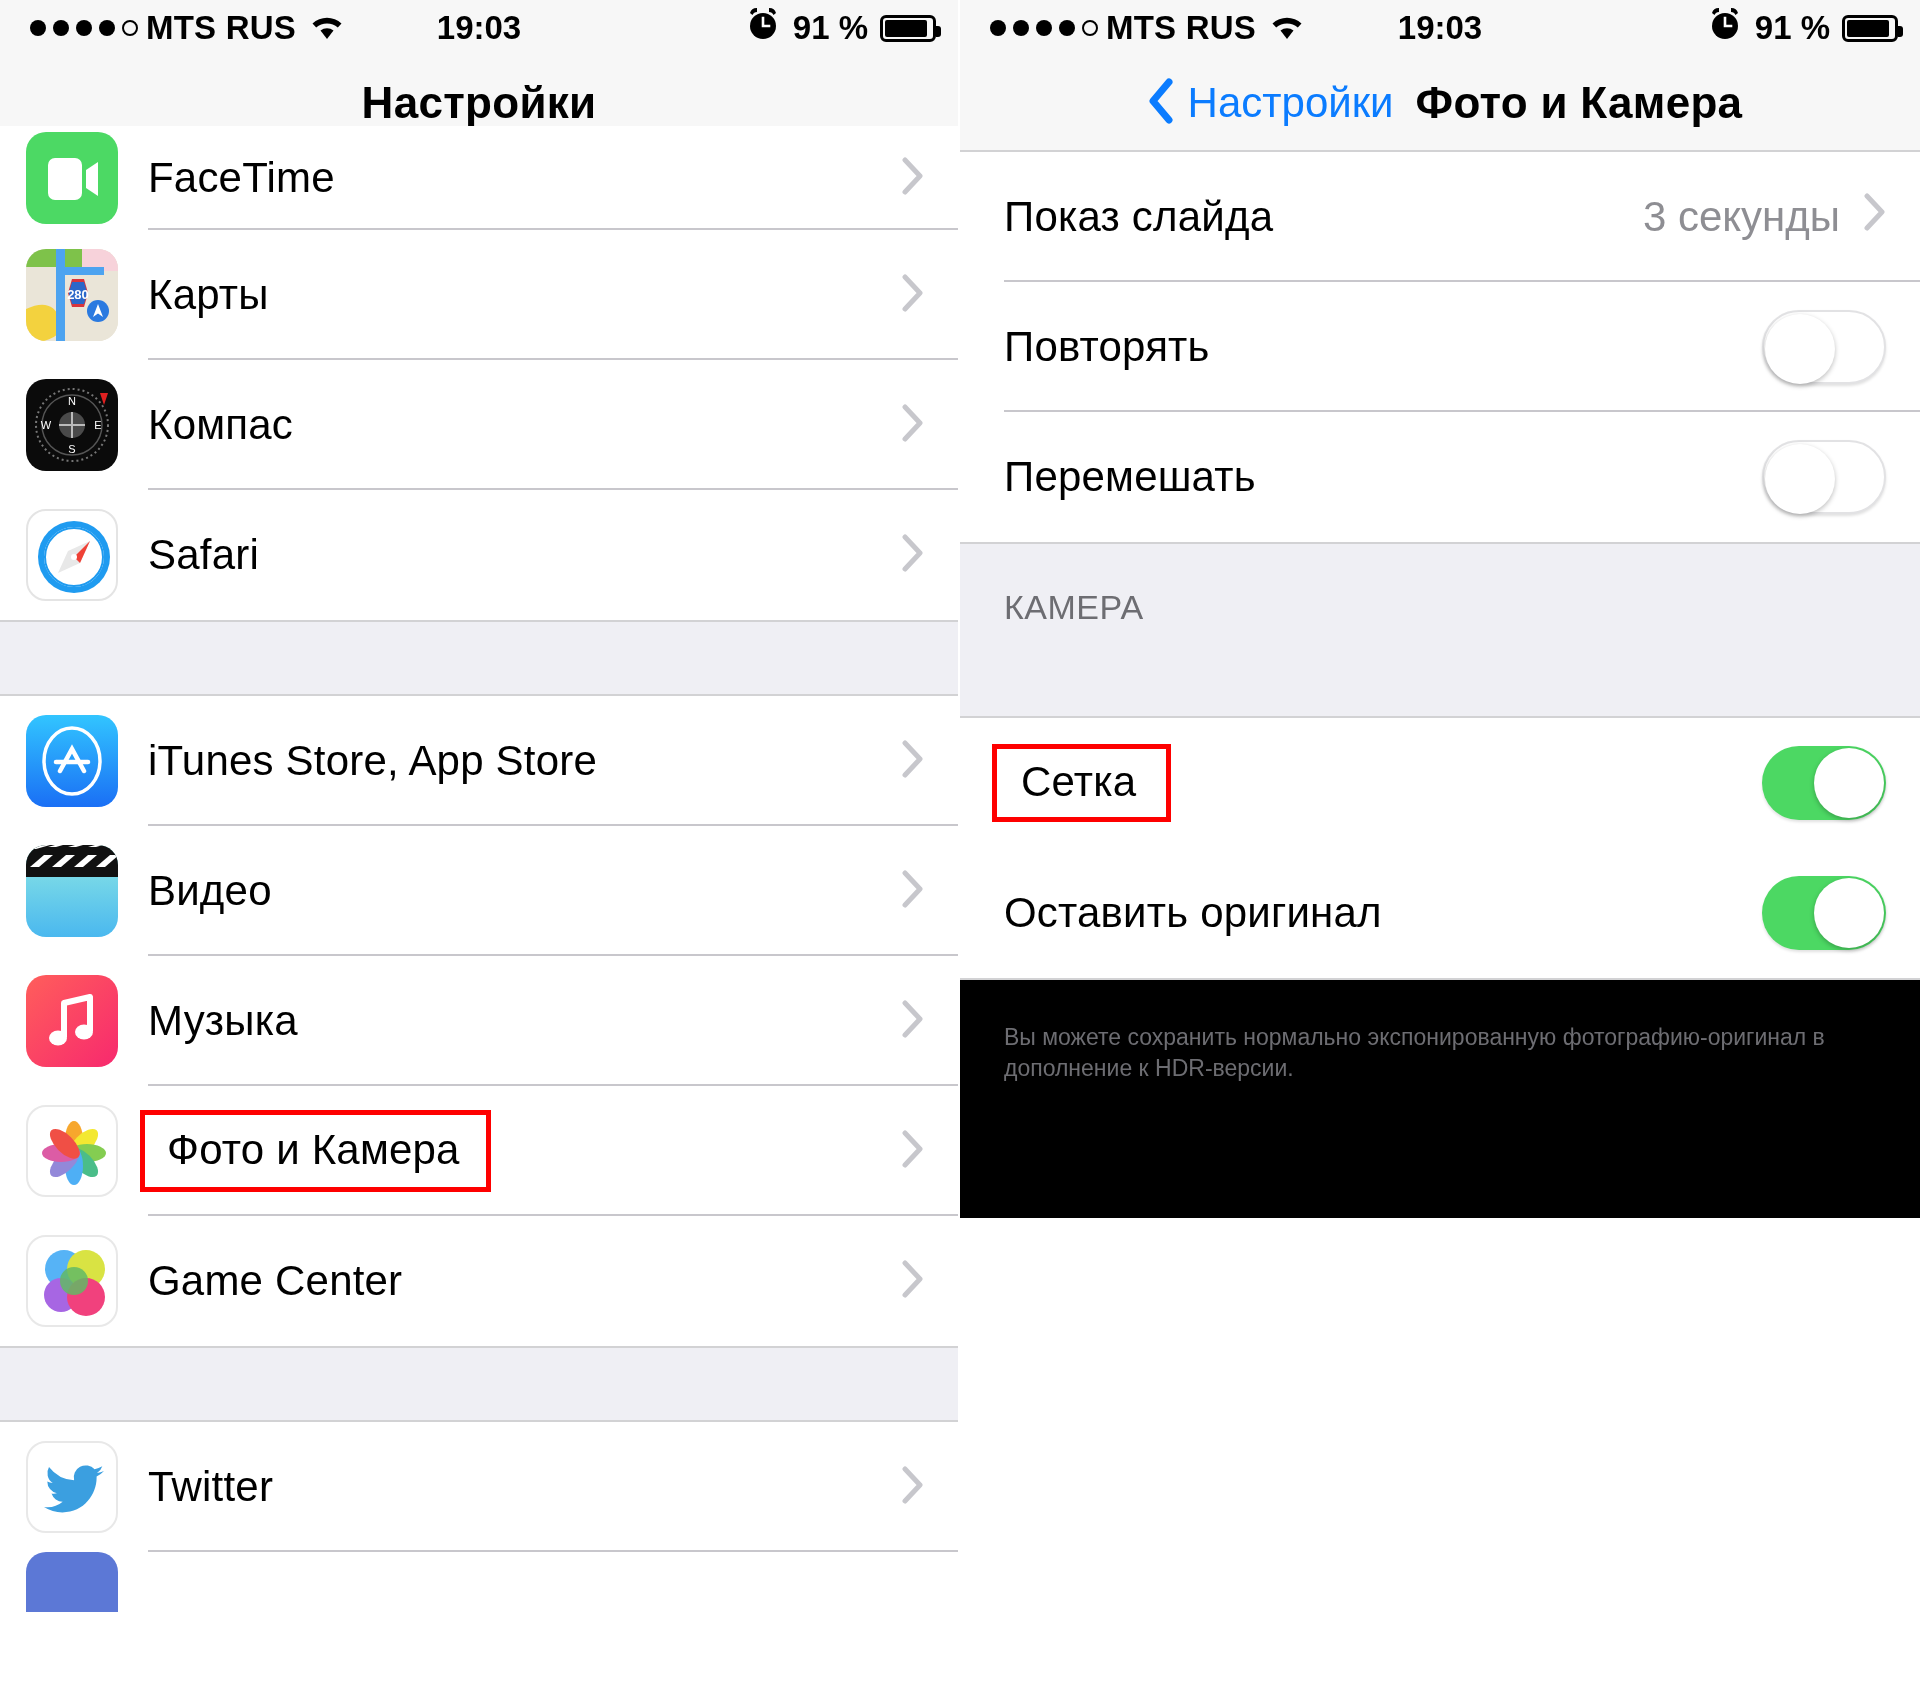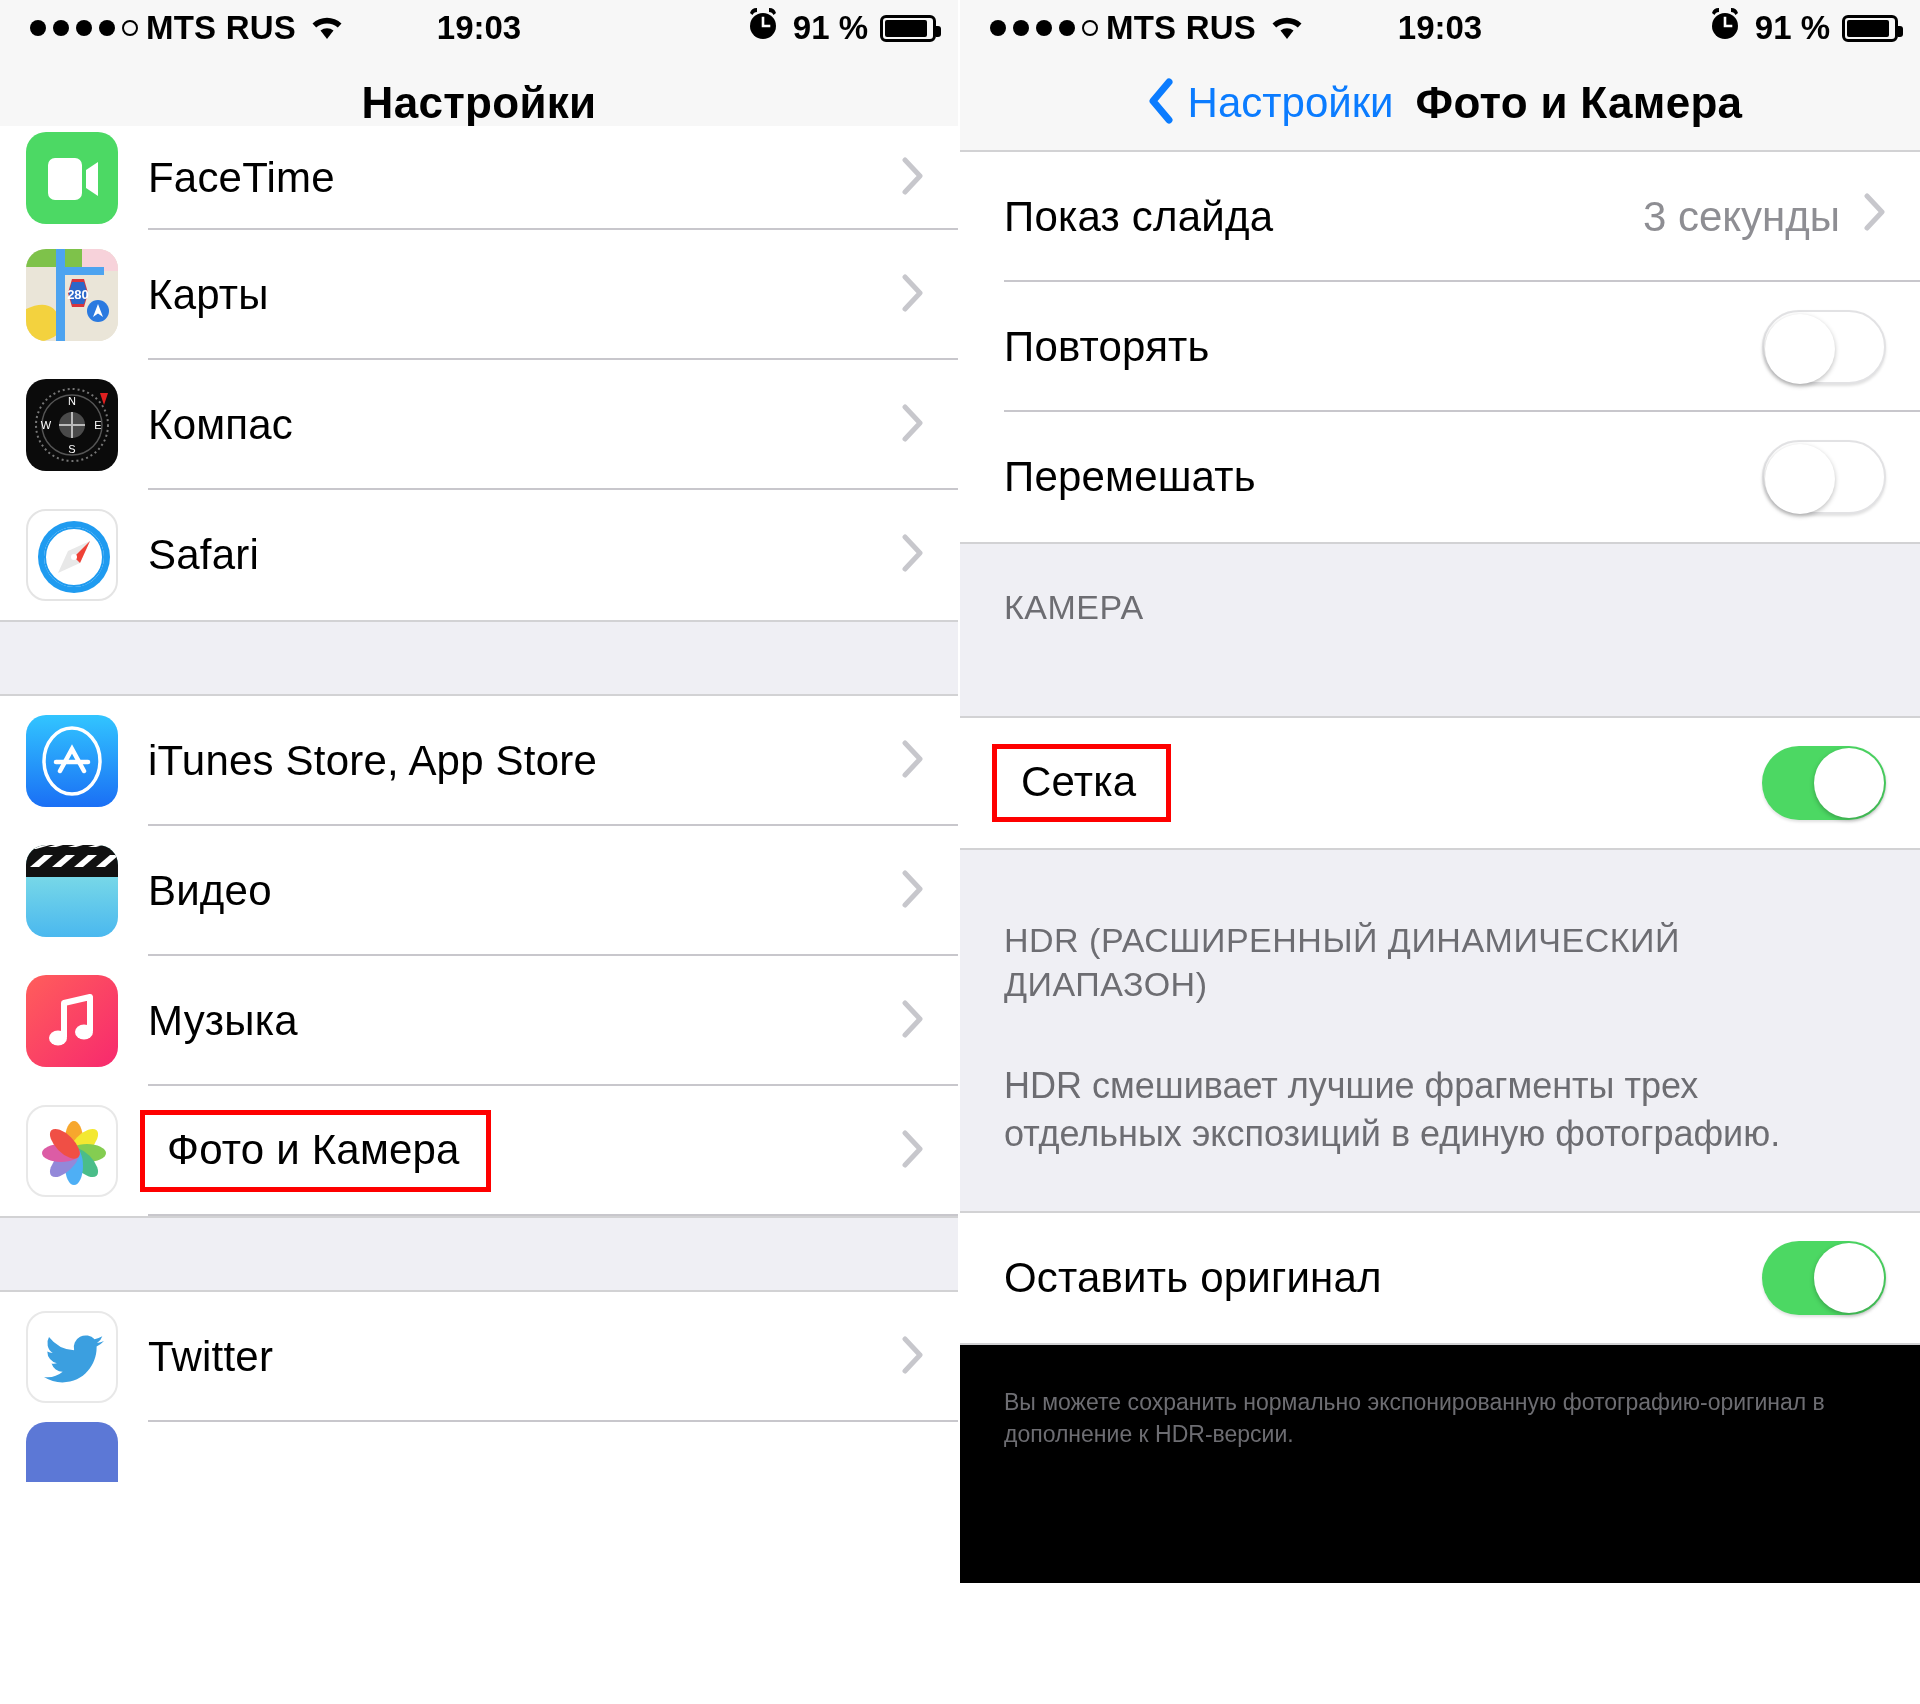--- a/index.html
+++ b/index.html
@@ -365,20 +365,40 @@
         </div>
         <span class="row-label boxed">Фото и Камера</span>
         <span class="chevron">
           <svg width="22" height="38" viewBox="0 0 22 38">
               <polyline points="3,3 18,19 3,35" stroke="#c7c7cc" stroke-width="5" fill="none" stroke-linecap="round" stroke-linejoin="round"></polyline>
             </svg>
         </span>
         <span class="sep"></span>
       </div>
 
+      <div class="row nosep">
+        <div class="app-icon ic-gamecenter">
+          <svg width="92" height="92" viewBox="0 0 92 92">
+            <g opacity="0.88">
+              <circle cx="36" cy="32" r="19" fill="#3fa9f5"></circle>
+              <circle cx="58" cy="32" r="19" fill="#d4e02a"></circle>
+              <circle cx="33" cy="58" r="17" fill="#9b51e0"></circle>
+              <circle cx="58" cy="60" r="19" fill="#f0276c"></circle>
+              <circle cx="46" cy="44" r="14" fill="#4cb050" opacity="0.85"></circle>
+            </g>
+          </svg>
+        </div>
+        <span class="row-label">Game Center</span>
+        <span class="chevron">
+          <svg width="22" height="38" viewBox="0 0 22 38">
+              <polyline points="3,3 18,19 3,35" stroke="#c7c7cc" stroke-width="5" fill="none" stroke-linecap="round" stroke-linejoin="round"></polyline>
+            </svg>
+        </span>
+
+      </div>
 
       <div class="group-gap" style="height:76px"></div>
 
       <div class="row">
         <div class="app-icon ic-twitter">
           <svg width="92" height="92" viewBox="0 0 92 92">
             <path d="M76 28 a24 24 0 0 1 -7 2 a12 12 0 0 0 5.3 -6.7 a24 24 0 0 1 -7.7 3 a12 12 0 0 0 -20.5 11 A34 34 0 0 1 21 24 a12 12 0 0 0 3.7 16 a12 12 0 0 1 -5.4 -1.5 a12 12 0 0 0 9.6 11.8 a12 12 0 0 1 -5.4 .2 a12 12 0 0 0 11.2 8.3 A24 24 0 0 1 16 64 a34 34 0 0 0 18.4 5.4 c22 0 34.2 -18.4 34.2 -34.3 v-1.6 A24 24 0 0 0 76 28 z" fill="#3b9fe0"></path>
           </svg>
         </div>
         <span class="row-label">Twitter</span>
@@ -484,24 +504,20 @@
       </div>
 
       <div class="r-row nosep">
         <span class="r-label boxed">Сетка</span>
         <span class="toggle on">
             <span class="knob"></span>
           </span>
 
       </div>
 
-      <div class="sec" style="padding-bottom:54px">
-        <div class="sec-header" style="padding-top:68px;padding-bottom:56px;line-height:1.3;max-width:830px">HDR (РАСШИРЕННЫЙ ДИНАМИЧЕСКИЙ ДИАПАЗОН)</div>
-        <div class="sec-body" style="max-width:820px">HDR смешивает лучшие фрагменты трех отдельных экспозиций в единую фотографию.</div>
-      </div>
 
       <div class="r-row nosep">
         <span class="r-label">Оставить оригинал</span>
         <span class="toggle on">
             <span class="knob"></span>
           </span>
 
       </div>
 
       <div class="footer-note" style="height:240px;max-width:100%">Вы можете сохранить нормально экспонированную фотографию-оригинал в дополнение к HDR-версии.</div>

